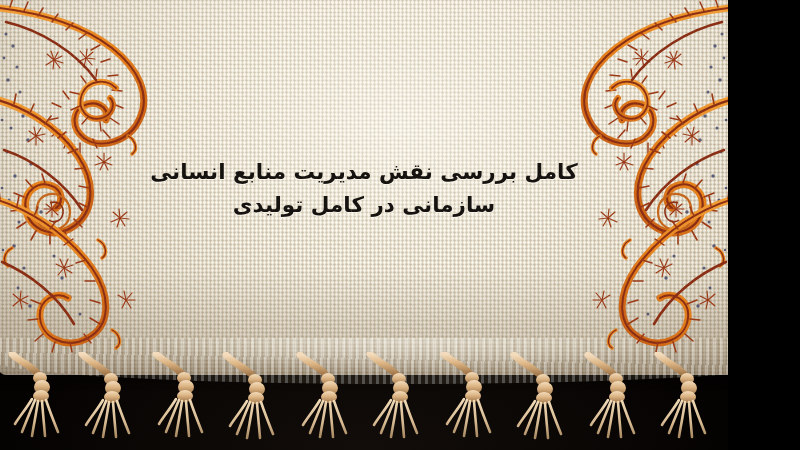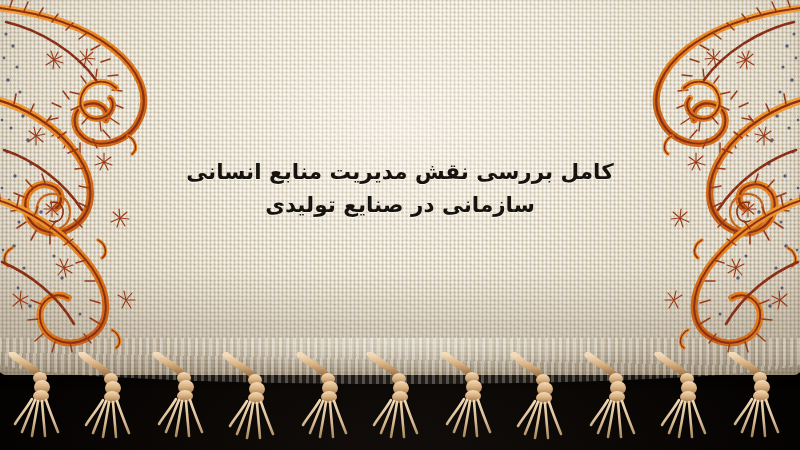--- a/index.html
+++ b/index.html
@@ -3,21 +3,21 @@
 <meta charset="utf-8">
 <title>Persian Pateh Embroidery Title Card</title>
 <style>
   html, body {
     margin: 0;
     padding: 0;
     background: #000;
   }
   #stage {
     position: relative;
-    width: 800px;
+    width: 728px;
     height: 450px;
     overflow: hidden;
     background: #22c55e;
     font-family: "DejaVu Sans", "Liberation Sans", sans-serif;
   }
 
   
   .backdrop {
     position: absolute;
     inset: 0;
@@ -777,16 +777,16 @@
                      M14 49 C 15 62 16 72 17 84 M18 48 C 22 60 26 70 30 80
                      M4 47 C -2 57 -8 64 -13 72" stroke="url(#tuftG)" stroke-width="2.6" fill="none" stroke-linecap="round"></path>
           </g>
         </g>
       </g>
     </svg>
   </div>
 
   <div class="title-block">
     <span class="title-line">کامل بررسی نقش مدیریت منابع انسانی</span>
-    <span class="title-line">سازمانی در صنایع تولیدی</span>
+    <span class="title-line">سازمانی در کامل تولیدی</span>
   </div>
 
 </div>
 
 </body></html>

